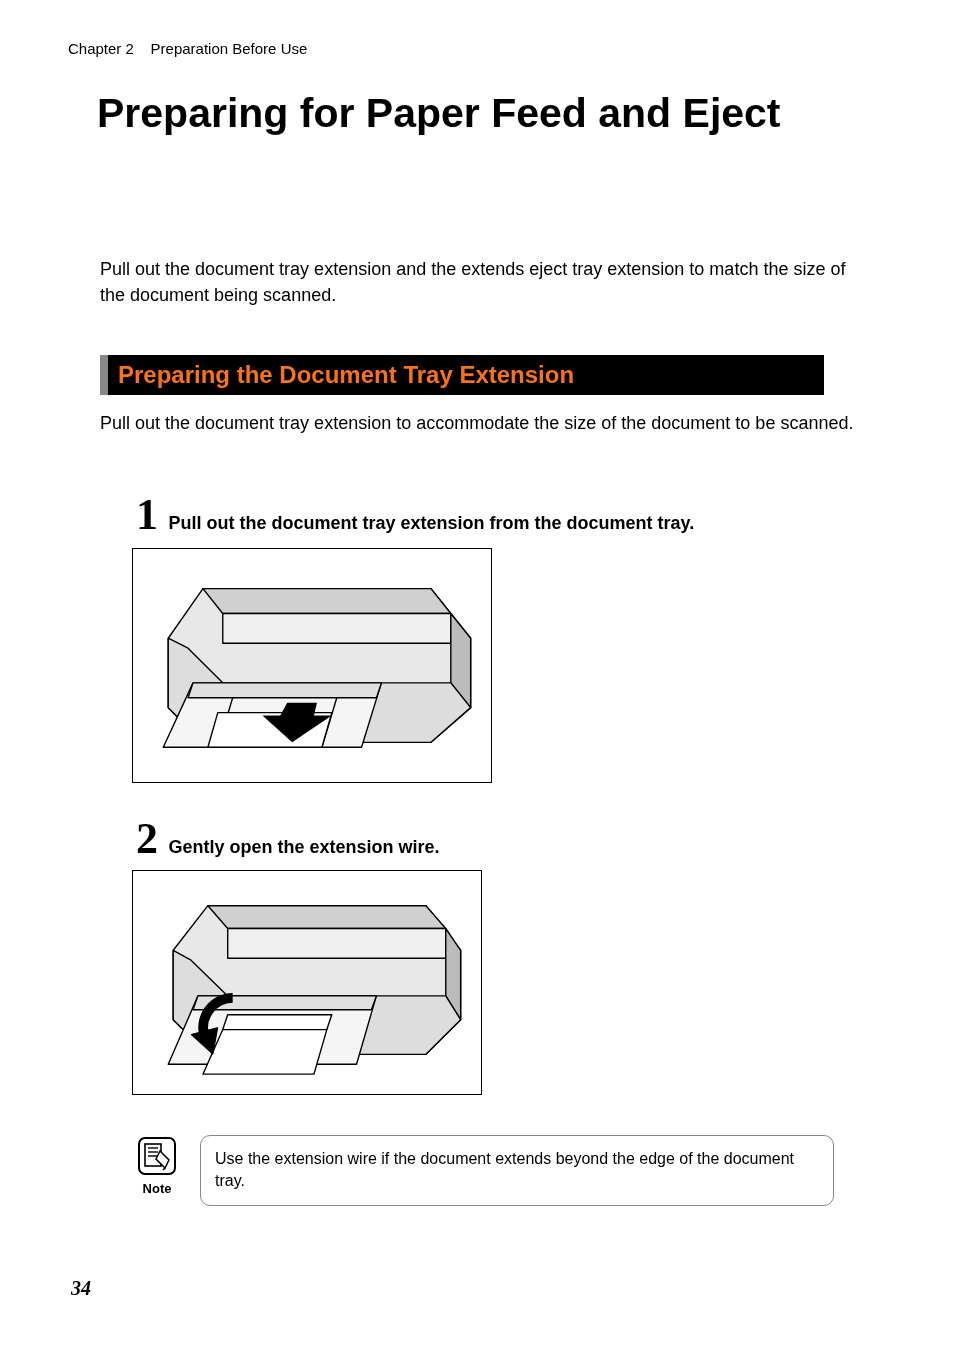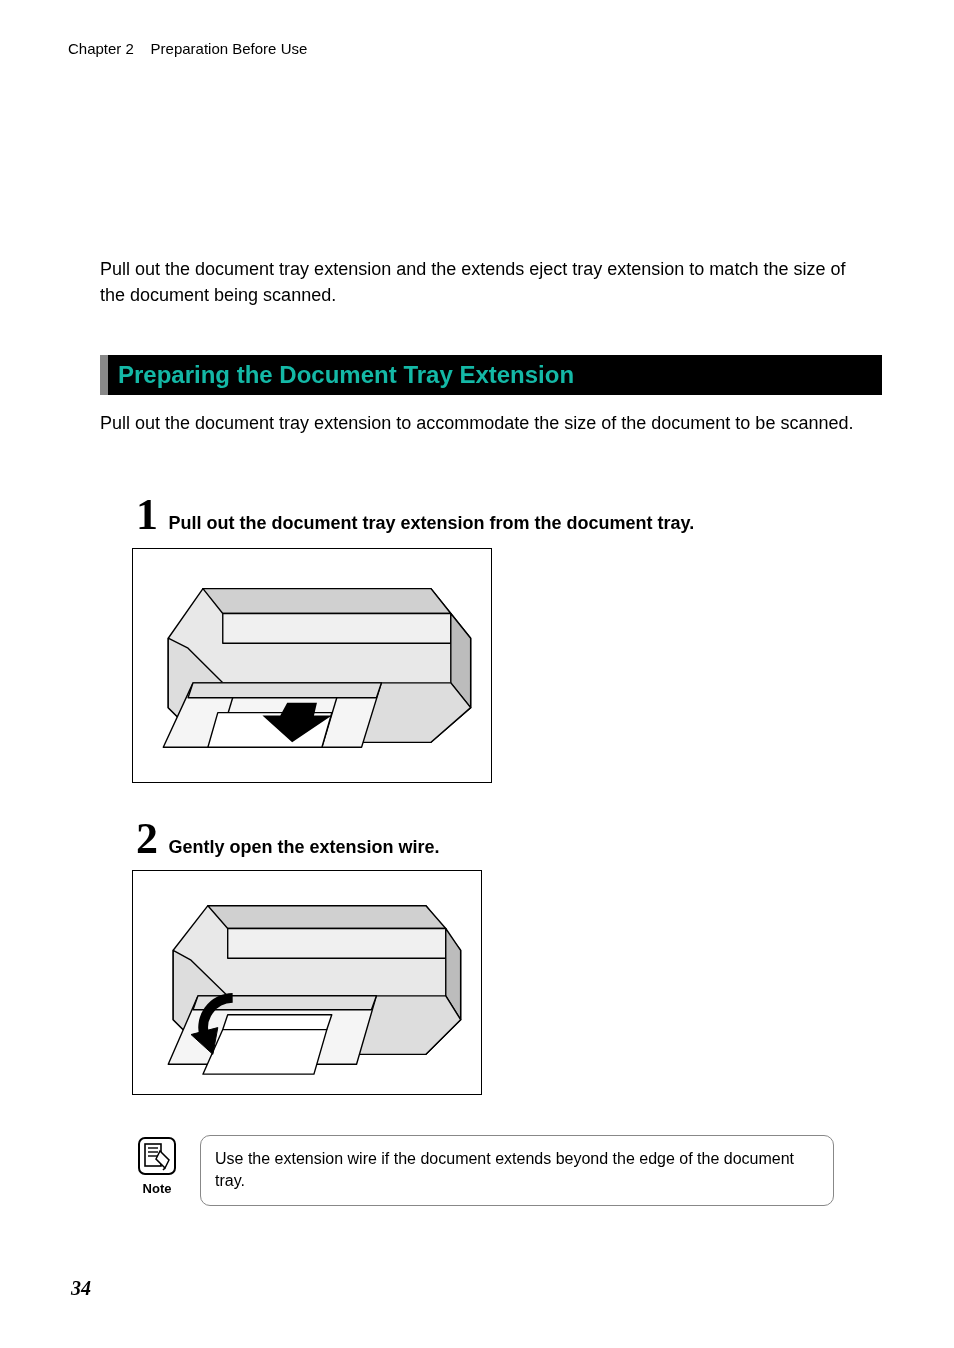--- a/index.html
+++ b/index.html
@@ -44,23 +44,23 @@
     top: 256px;
     left: 100px;
     right: 100px;
     font-size: 18px;
     line-height: 1.45;
   }
   .subsection-bar {
     position: absolute;
     top: 355px;
     left: 100px;
-    width: 782px;
+    width: 724px;
     background: #000;
-    color: #14b8a6;
+    color: #f97316;
     border-left: 8px solid #888;
     font-size: 24px;
     font-weight: bold;
     padding: 6px 10px 6px 10px;
   }
   .subsection-desc {
     position: absolute;
     top: 410px;
     left: 100px;
     right: 100px;
@@ -135,20 +135,21 @@
   }
 </style>
 </head>
 <body>
 
 <div class="header-chapter">
   <span>Chapter 2</span>&nbsp;&nbsp;&nbsp;&nbsp;<span>Preparation Before Use</span>
 </div>
 
 <div class="section-header">
+  <div class="section-title">Preparing for Paper Feed and Eject</div>
 </div>
 
 <div class="intro-text">Pull out the document tray extension and the extends eject tray extension to match the size of the document being scanned.</div>
 
 <div class="subsection-bar">Preparing the Document Tray Extension</div>
 
 <div class="subsection-desc">Pull out the document tray extension to accommodate the size of the document to be scanned.</div>
 
 <div class="step step-1">
   <span class="step-num">1</span>

